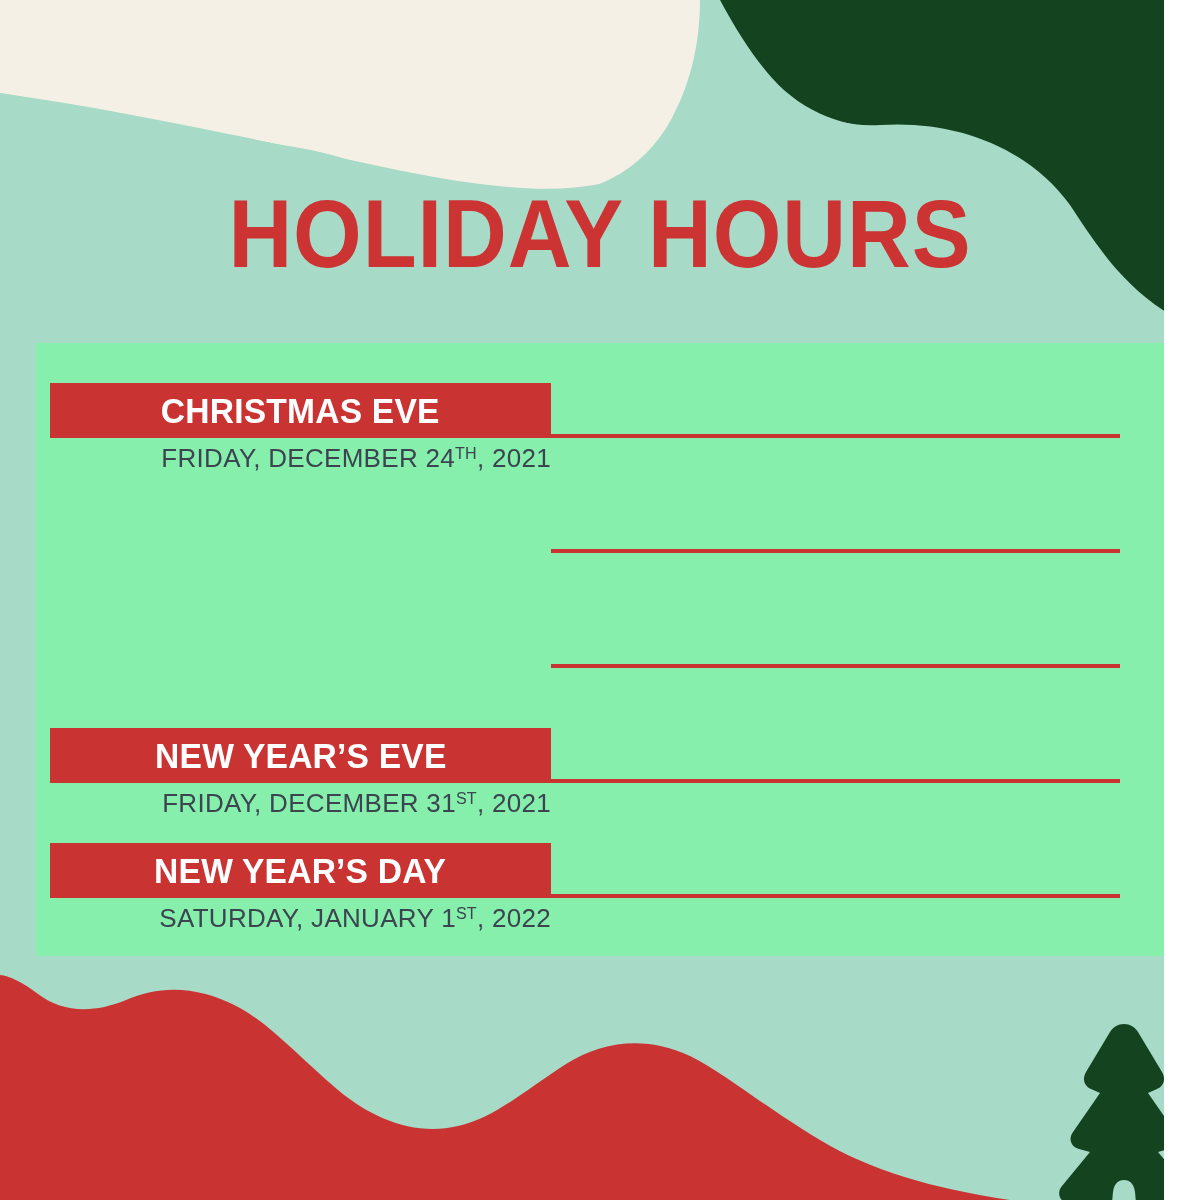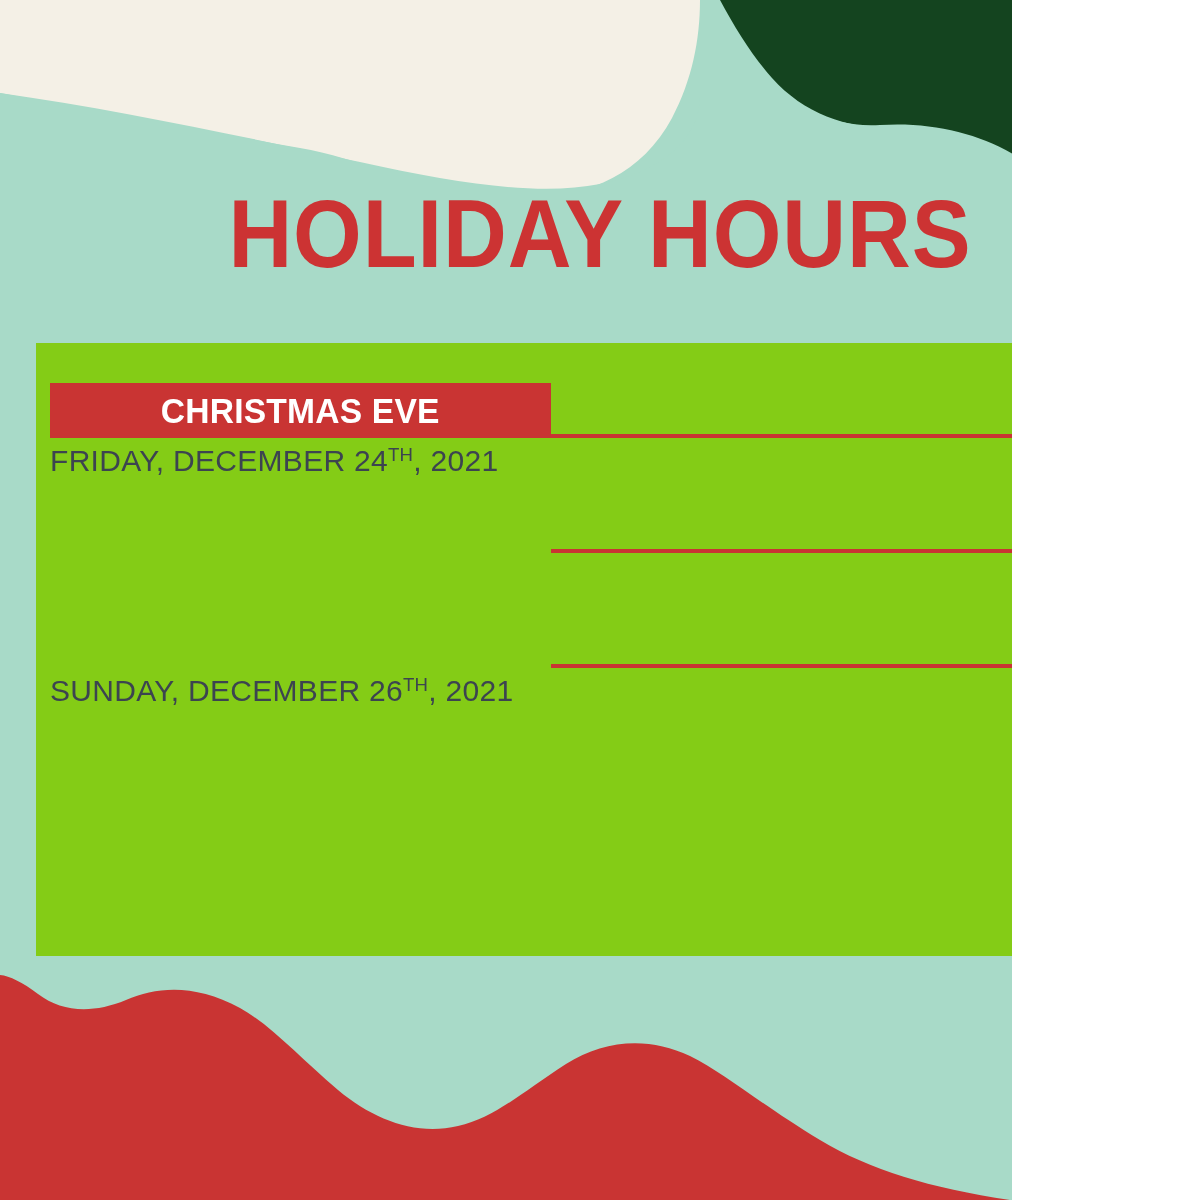--- a/index.html
+++ b/index.html
@@ -9,21 +9,21 @@
 
   body {
     width: 1200px;
     height: 1200px;
     font-family: "Liberation Sans", sans-serif;
     overflow: hidden;
   }
 
   #poster {
     position: relative;
-    width: 1012px;
+    width: 1164px;
     height: 1200px;
     background: #A8DAC8;
     overflow: hidden;
   }
 
   .bg-layer {
     position: absolute;
     left: 0;
     top: 0;
     width: 1200px;
@@ -49,21 +49,21 @@
     white-space: nowrap;
   }
 
   
   #card {
     position: absolute;
     left: 36px;
     top: 343px;
     width: 1128px;
     height: 613px;
-    background: #84cc16;
+    background: #86efac;
   }
 
   .row {
     position: absolute;
     left: 0;
     width: 1128px;
     height: 115px;
   }
 
   .banner {
@@ -98,23 +98,23 @@
     width: 569px;
     height: 4px;
     background: #C93433;
   }
 
   .date {
     position: absolute;
     left: 14px;
     top: 58px;
     width: 501px;
-    text-align: left;
+    text-align: right;
     font-family: "Liberation Sans", sans-serif;
-    font-size: 30px;
+    font-size: 26px;
     font-weight: normal;
     color: #3C4450;
     letter-spacing: 0.3px;
     line-height: 1.35;
     white-space: nowrap;
   }
 
   .date sup {
     font-size: 0.62em;
     vertical-align: 0.52em;
@@ -176,19 +176,32 @@
       <div class="rule"></div>
       <div class="date"><span>FRIDAY, DECEMBER 24</span><sup>TH</sup><span>, 2021</span></div>
     </div>
 
     <div class="row" style="top:155px">
       <div class="rule"></div>
     </div>
 
     <div class="row" style="top:270px">
       <div class="rule"></div>
-      <div class="date"><span>SUNDAY, DECEMBER 26</span><sup>TH</sup><span>, 2021</span></div>
-    </div>
-
-
+    </div>
+
+    <div class="row" style="top:385px">
+      <div class="banner">
+        <span class="banner-label">NEW YEAR’S EVE</span>
+      </div>
+      <div class="rule"></div>
+      <div class="date"><span>FRIDAY, DECEMBER 31</span><sup>ST</sup><span>, 2021</span></div>
+    </div>
+
+    <div class="row" style="top:500px">
+      <div class="banner">
+        <span class="banner-label">NEW YEAR’S DAY</span>
+      </div>
+      <div class="rule"></div>
+      <div class="date"><span>SATURDAY, JANUARY 1</span><sup>ST</sup><span>, 2022</span></div>
+    </div>
 
   </div>
 </div>
 
 </body></html>

